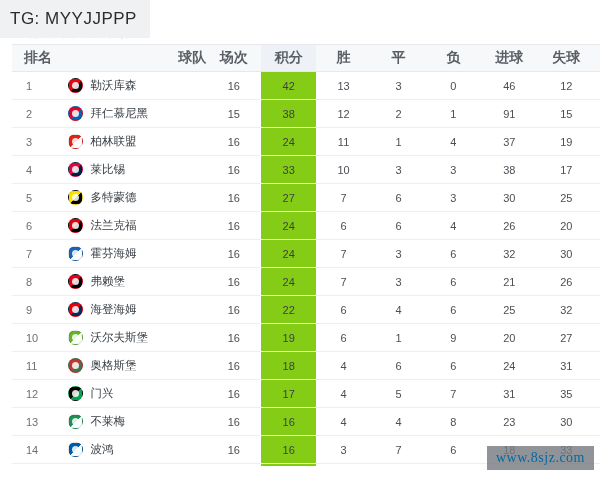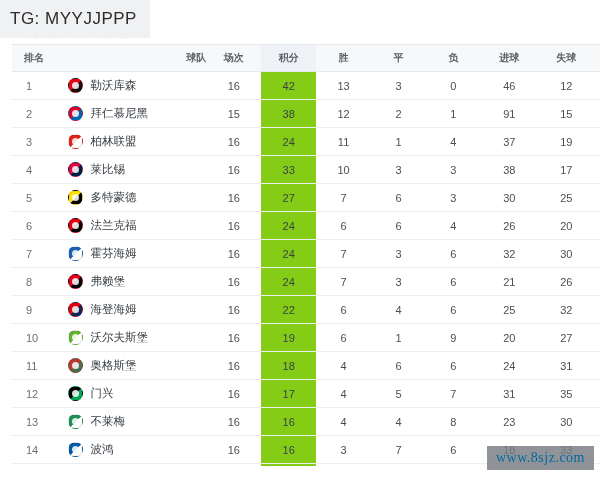--- a/index.html
+++ b/index.html
@@ -60,21 +60,21 @@
     border-collapse: collapse;
     width: 640px;
     table-layout: fixed;
     font-size: 11px;
     color: #333;
   }
   table.standings thead th {
     background: #f7f8fa;
     color: #5a5f66;
     font-weight: bold;
-    font-size: 10px;
+    font-size: 14px;
     height: 26px;
     border-bottom: 1px solid #e6e8eb;
     border-top: 1px solid #e6e8eb;
     text-align: center;
     padding: 0;
   }
   table.standings thead th.team-col {
     text-align: right;
     padding-left: 28px;
   }

